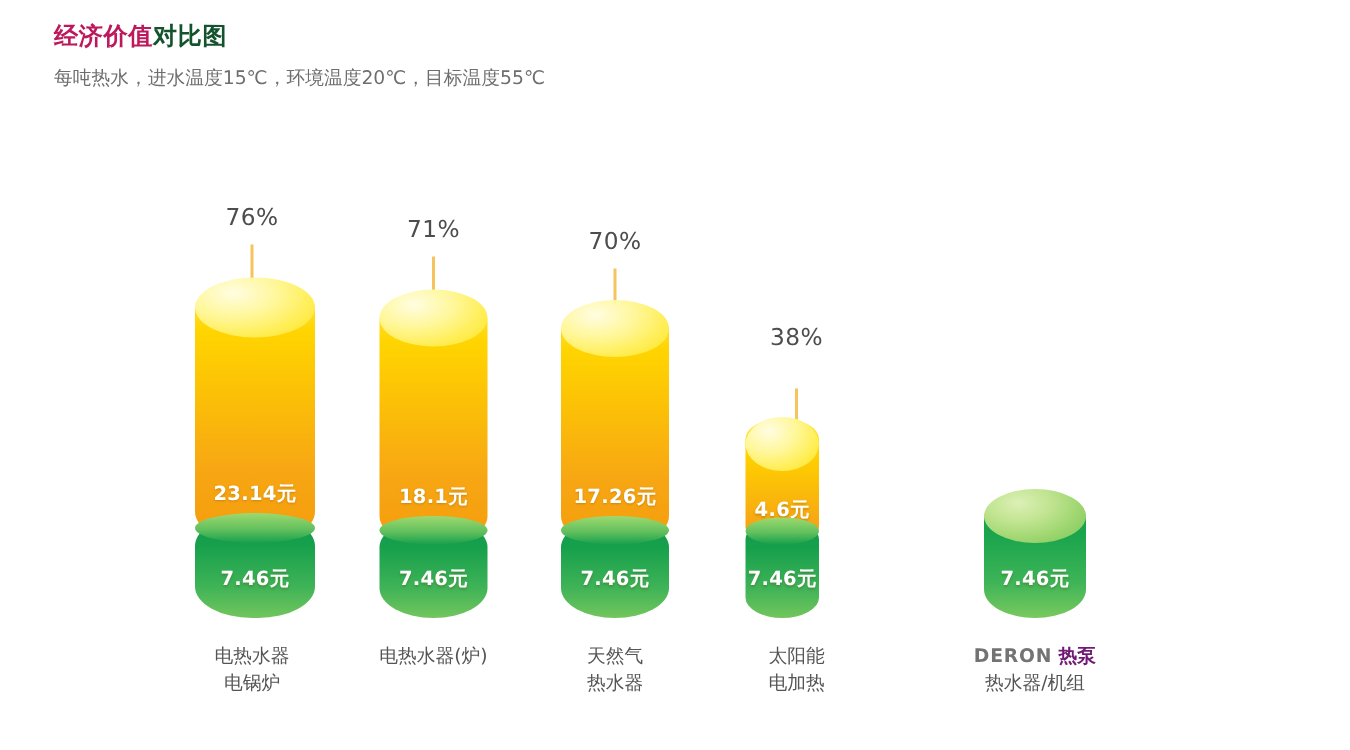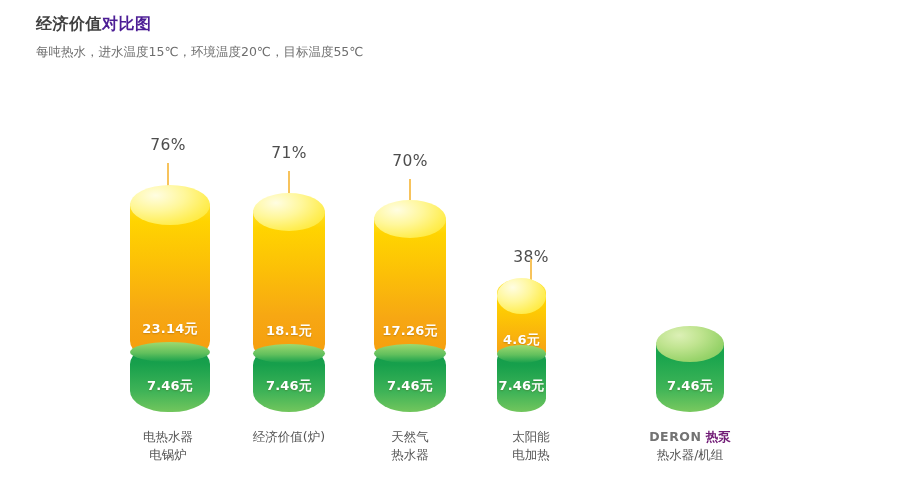--- a/index.html
+++ b/index.html
@@ -21,22 +21,22 @@
   
   .header { position: absolute; left: 36px; top: 14px; }
 
   .title {
     font-size: 16px;
     font-weight: bold;
     line-height: 20px;
     letter-spacing: 0.5px;
     white-space: nowrap;
   }
-  .title .accent { color: #404040; }
-  .title .plain  { color: #4c1d95; }
+  .title .accent { color: #be185d; }
+  .title .plain  { color: #14532d; }
 
   .subtitle {
     margin-top: 8px;
     font-size: 12.5px;
     color: #6e6e6e;
     line-height: 19px;
     white-space: nowrap;
   }
 
   
@@ -183,21 +183,21 @@
           <div class="seg-label" style="bottom:24px;">18.1元</div>
         </div>
         <div class="seg" style="top:151px;height:67px;">
           <div class="seg-body" style="border-radius:36px/20px;background:linear-gradient(180deg,#12994a 0%,#17a04c 30%,#3fb357 70%,#72c65d 100%);"></div>
           <div class="seg-cap" style="top:-1px;height:19px;background:linear-gradient(180deg,#9ed96f 0%,#62c05d 55%,#17a04c 100%);"></div>
           <div class="seg-label" style="bottom:17px;">7.46元</div>
         </div>
       </div>
 
       <div class="caption" style="top:428px;">
-        <div>经济价值(炉)</div>
+        <div>电热水器(炉)</div>
       </div>
     </div>
 
     <div class="bar-group" style="left:410px;top:0;width:0;height:500px;">
       <div class="pct-label" style="top:152px;">70%</div>
       <div class="pct-leader" style="top:179px;height:35px;"></div>
       <div class="pct-dot" style="top:211px;"></div>
 
       <div class="cylinder" style="width:72px;margin-left:-36px;top:201px;height:211px;">
         <div class="seg" style="top:0;height:163px;">
@@ -212,21 +212,21 @@
         </div>
       </div>
 
       <div class="caption" style="top:428px;">
         <div>天然气</div>
         <div>热水器</div>
       </div>
     </div>
 
     <div class="bar-group" style="left:531px;top:0;width:0;height:500px;">
-      <div class="pct-label" style="top:248px;">38%</div>
+      <div class="pct-label" style="top:216px;">38%</div>
       <div class="pct-leader" style="top:259px;height:33px;"></div>
       <div class="pct-dot" style="top:289px;"></div>
 
       <div class="cylinder" style="width:49px;margin-left:-34px;top:279px;height:133px;">
         <div class="seg" style="top:0;height:86px;">
           <div class="seg-body" style="border-radius:34px/19px;background:linear-gradient(180deg,#ffe94f 0%,#ffd400 24%,#fcc007 50%,#f7a713 80%,#f59c0c 100%);"></div>
           <div class="seg-cap" style="top:-1px;height:36px;background:radial-gradient(ellipse at 32% 26%, #fffde2 0%, #fff79a 38%, #ffee57 68%, #ffe21f 100%);"></div>
           <div class="seg-label" style="bottom:16px;">4.6元</div>
         </div>
         <div class="seg" style="top:67px;height:66px;">

